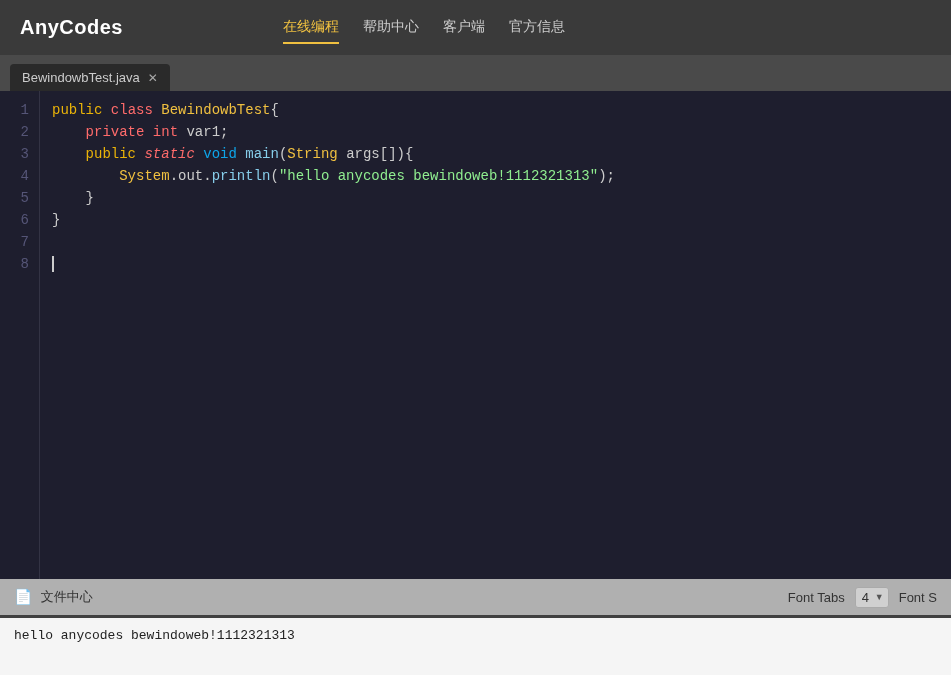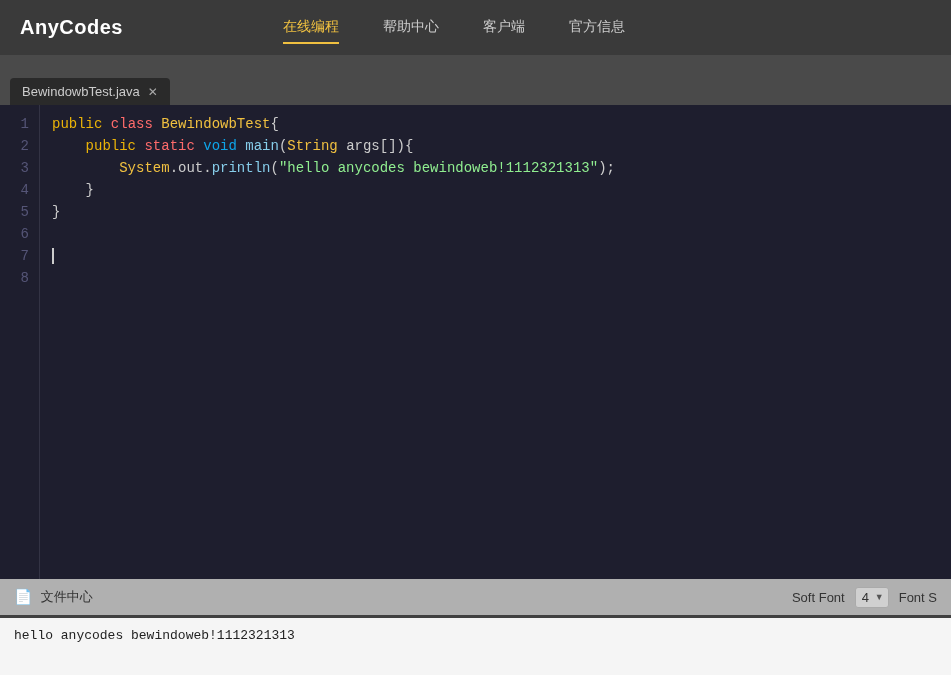--- a/index.html
+++ b/index.html
@@ -17,38 +17,38 @@
     }
     #logo {
       color: #ffffff;
       font-size: 20px;
       font-weight: bold;
       margin-right: 160px;
       letter-spacing: 0.5px;
     }
     #nav {
       display: flex;
-      gap: 44px;
+      gap: 24px;
     }
     .nav-item {
       color: #cccccc;
       font-size: 14px;
       cursor: pointer;
       padding: 6px 0;
       text-decoration: none;
     }
     .nav-item.active {
       color: #f0c040;
       border-bottom: 2px solid #f0c040;
     }
 
     
     #tab-bar {
       background: #4a4a4a;
-      height: 50px;
+      height: 36px;
       display: flex;
       align-items: flex-end;
       padding: 0 10px;
       flex-shrink: 0;
     }
     .tab {
       background: #2a2a2a;
       color: #cccccc;
       font-size: 13px;
       padding: 6px 12px;
@@ -95,21 +95,21 @@
       overflow: auto;
     }
     .code-line {
       white-space: pre;
       height: 22px;
     }
     
     .kw-public { color: #eab308; }
     .kw-class { color: #ff6b6b; }
     .kw-private { color: #ff6b6b; }
-    .kw-static { color: #ff6b6b; }
+    .kw-static { color: #ff6b6b; font-style: italic; }
     .kw-void { color: #0ea5e9; }
     .kw-int { color: #ff6b6b; }
     .type-name { color: #f0c040; }
     .method-name { color: #87ceeb; }
     .string-lit { color: #90ee90; }
     .plain { color: #cccccc; }
     .cursor {
       display: inline-block;
       width: 2px;
       height: 16px;
@@ -214,36 +214,37 @@
     <div>3</div>
     <div>4</div>
     <div>5</div>
     <div>6</div>
     <div>7</div>
     <div>8</div>
   </div>
   <div id="code-content">
 
   <div class="code-line"><span class="kw-public">public</span> <span class="kw-class">class</span> <span class="type-name">BewindowbTest</span><span class="plain">{</span></div>
+      <div class="code-line">    <span class="kw-private">private</span> <span class="kw-int">int</span> <span class="plain">var1;</span></div>
       <div class="code-line">    <span class="kw-public">public</span> <span class="kw-static">static</span> <span class="kw-void">void</span> <span class="method-name">main</span><span class="plain">(</span><span class="type-name">String</span> <span class="plain">args[]){</span></div>
       <div class="code-line">        <span class="type-name">System</span><span class="plain">.out.</span><span class="method-name">println</span><span class="plain">(</span><span class="string-lit">"hello anycodes bewindoweb!1112321313"</span><span class="plain">);</span></div>
       <div class="code-line">    <span class="plain">}</span></div>
       <div class="code-line"><span class="plain">}</span></div>
       <div class="code-line"></div>
       <div class="code-line"><span class="cursor"></span></div>
     </div>
 </div>
 
 <div id="status-bar">
   <div id="file-center">
     <span class="file-icon">📄</span>
     <span>文件中心</span>
   </div>
   <div id="status-right">
-    <span class="soft-tabs-label">Soft Font</span>
+    <span class="soft-tabs-label">Font Tabs</span>
     <div class="select-wrapper">
       <select class="tabs-select">
         <option value="4">4</option>
         <option value="2">2</option>
         <option value="8">8</option>
       </select>
     </div>
     <span class="font-size-label">Font S</span>
   </div>
 </div>

